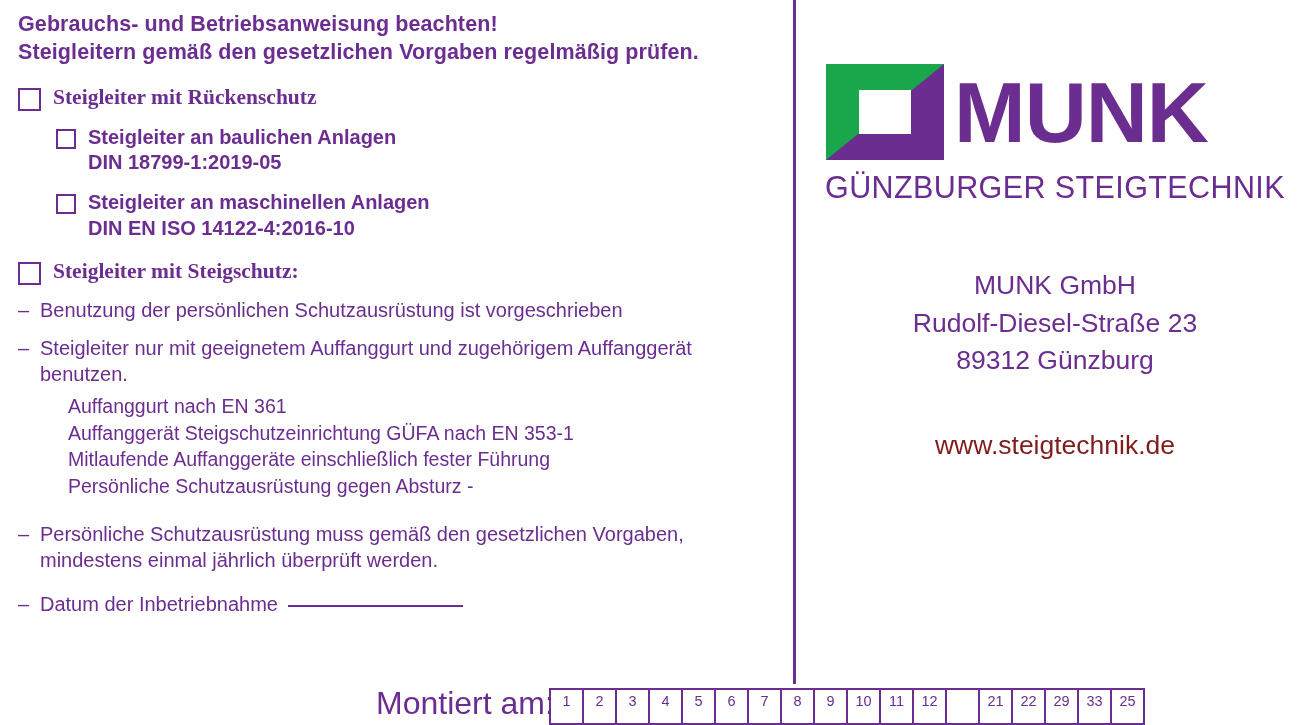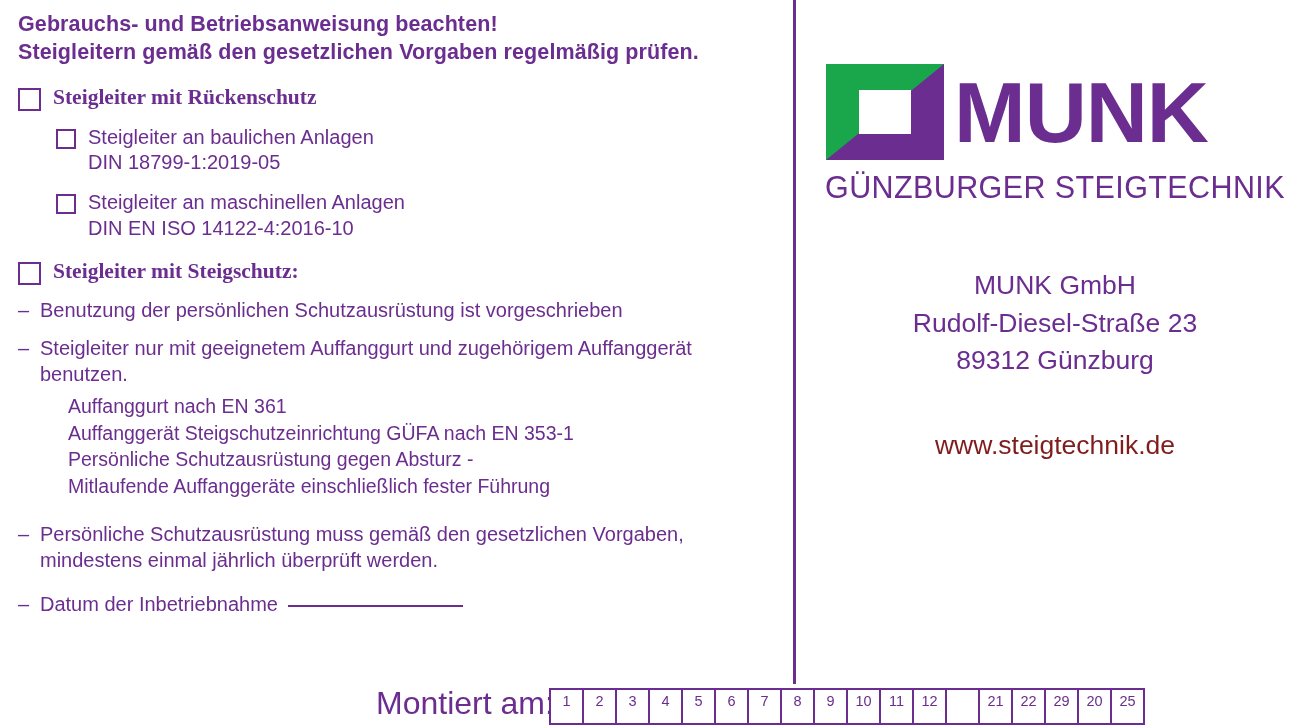--- a/index.html
+++ b/index.html
@@ -67,21 +67,21 @@
     display: flex;
     align-items: flex-start;
     margin-top: 14px;
     margin-left: 38px;
   }
   .row-sub .cb { margin-top: 4px; flex: 0 0 auto; }
   .row-sub .subtxt {
     margin-left: 12px;
     font-size: 20px;
     line-height: 1.28;
-    font-weight: normal;
+    font-weight: bold;
   }
 
   .bullet-row {
     display: flex;
     align-items: flex-start;
     margin-top: 12px;
   }
   .bullet-row .dash {
     flex: 0 0 auto;
     width: 22px;
@@ -252,22 +252,22 @@
     </div>
 
     <div class="bullet-row">
       <span class="dash">–</span>
       <span class="btxt">Steigleiter nur mit geeignetem Auffanggurt und zugehörigem Auffanggerät benutzen.</span>
     </div>
 
     <div class="indent-list">
       <div>Auffanggurt nach EN 361</div>
       <div>Auffanggerät Steigschutzeinrichtung GÜFA nach EN 353-1</div>
+      <div>Mitlaufende Auffanggeräte einschließlich fester Führung</div>
       <div>Persönliche Schutzausrüstung gegen Absturz -</div>
-      <div>Mitlaufende Auffanggeräte einschließlich fester Führung</div>
     </div>
 
     <div class="bullet-row" style="margin-top:22px;">
       <span class="dash">–</span>
       <span class="btxt">Persönliche Schutzausrüstung muss gemäß den gesetzlichen Vorgaben, mindestens einmal jährlich überprüft werden.</span>
     </div>
 
     <div class="bullet-row" style="margin-top:18px;">
       <span class="dash">–</span>
       <span class="btxt">
@@ -310,18 +310,18 @@
       <div class="numcell">7</div>
       <div class="numcell">8</div>
       <div class="numcell">9</div>
       <div class="numcell">10</div>
       <div class="numcell">11</div>
       <div class="numcell">12</div>
       <div class="numcell gap"></div>
       <div class="numcell">21</div>
       <div class="numcell">22</div>
       <div class="numcell">29</div>
-      <div class="numcell">20</div>
+      <div class="numcell">33</div>
       <div class="numcell">25</div>
     </div>
   </div>
 
 </div>
 
 </body></html>

